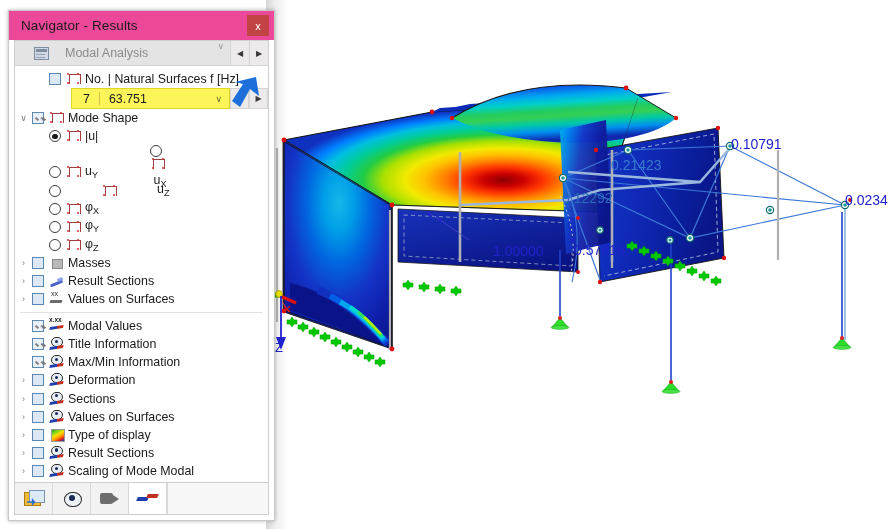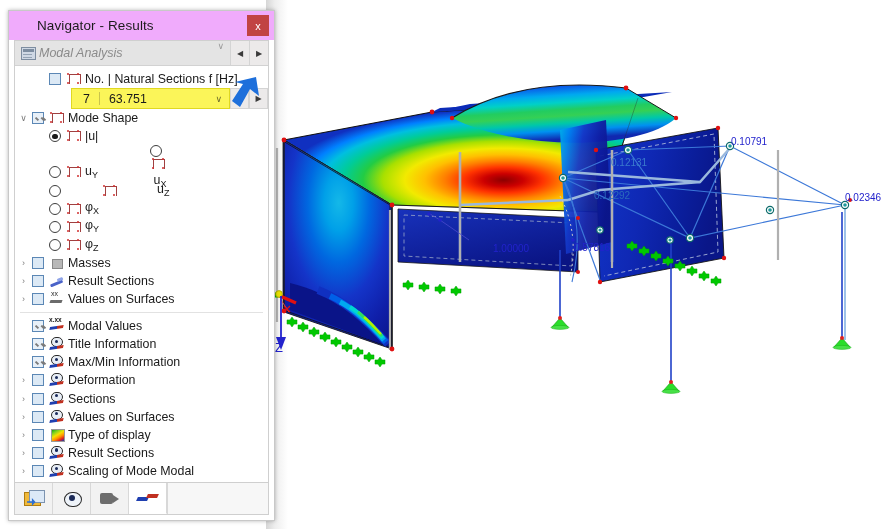--- a/index.html
+++ b/index.html
@@ -24,22 +24,22 @@
   
   #navigator {
     position:absolute; left:8px; top:10px; width:267px; height:511px;
     background:#ffffff;
     border:1px solid #c8c8c8;
     box-shadow:0 0 4px rgba(0,0,0,.28);
     display:flex; flex-direction:column;
     z-index:20;
   }
   #titlebar {
-    height:29px; flex:0 0 29px; background:#f0abfc;
-    display:flex; align-items:center; padding-left:28px;
+    height:29px; flex:0 0 29px; background:#ec4899;
+    display:flex; align-items:center; padding-left:12px;
     position:relative;
   }
   #titlebar .title {
     font-size:13.5px; color:#1b1b1b; letter-spacing:.1px;
   }
   #closebtn {
     position:absolute; right:5px; top:4px; width:22px; height:21px;
     background:#c14343; color:#ffffff; font-size:11px;
     display:flex; align-items:center; justify-content:center;
     cursor:pointer;
@@ -51,22 +51,22 @@
     background:#ffffff; display:flex; flex-direction:column;
     overflow:hidden;
   }
 
   
   #comborow {
     height:25px; flex:0 0 25px; display:flex; align-items:stretch;
     background:#e4e4e4; border-bottom:1px solid #d2d2d2;
   }
   #comborow .cbox {
-    flex:1 1 auto; display:flex; align-items:center; gap:3px;
-    padding-left:6px; background:#e4e4e4;font-style:italic;
+    flex:1 1 auto; display:flex; align-items:center; gap:16px;
+    padding-left:19px; background:#e4e4e4;
   }
   #comborow .cbox .lbl { font-size:12.5px; color:#8b8b8b; }
   #comborow .chev { color:#9a9a9a; font-size:9px; margin-right:6px; }
   .spin {
     width:19px; background:#eceaea; border-left:1px solid #d4d4d4;
     display:flex; align-items:center; justify-content:center;
     font-size:8px; color:#3a3a3a; cursor:pointer;
   }
   .analysis-icon {
     width:15px; height:13px; background:#cfd8e4;
@@ -255,21 +255,21 @@
   .ic-defl:after {
     content:""; position:absolute; left:10px; top:2px; width:11px; height:4px;
     background:#c03020; transform:skewX(-25deg);
   }
 
   
   #annot-arrow { position:absolute; left:222px; top:74px; z-index:30; }
 
   .mlabel {
     position:absolute; font-family:"Liberation Sans",sans-serif;
-    font-size:10px; color:#2222cc; white-space:nowrap;
+    font-size:14px; color:#2222cc; white-space:nowrap;
   }
 </style>
 </head>
 <body>
 
 <div id="viewport">
   <div class="left-shade"></div>
 
   <svg id="svgmodel" width="888" height="529">
     <defs>
@@ -572,22 +572,22 @@
       <line x1="440" y1="220" x2="430" y2="214"></line>
     </g>
     <circle cx="440" cy="220" r="1.8" fill="#2222cc"></circle>
     <circle cx="573" cy="240" r="1.8" fill="#2222cc"></circle>
     <circle cx="429" cy="214" r="1.8" fill="#2222cc"></circle>
   </svg>
 
   <div class="mlabel" style="left:275px; top:340px; font-size:13px;">Z</div>
 
   <div class="mlabel" style="left:731px; top:136px;">0.10791</div>
-  <div class="mlabel" style="left:611px; top:157px; color:#3a7acc;">0.12131</div>
-  <div class="mlabel" style="left:594px; top:190px; color:#2a6abb;">0.12292</div>
+  <div class="mlabel" style="left:611px; top:157px; color:#3a7acc;">0.21423</div>
+  <div class="mlabel" style="left:562px; top:190px; color:#2a6abb;">0.12292</div>
   <div class="mlabel" style="left:845px; top:192px;">0.02346</div>
   <div class="mlabel" style="left:493px; top:243px;text-align:right;">1.00000</div>
   <div class="mlabel" style="left:574px; top:242px;">0.57816</div>
 </div>
 
 <div id="navigator">
 
   <div id="titlebar">
     <span class="title">Navigator - Results</span>
     <div id="closebtn">x</div>
@@ -605,21 +605,21 @@
       <div class="spin">▶</div>
     </div>
 
     <div id="tree">
 
       <div class="row">
         <span class="expander"></span>
         <span class="expander"></span>
         <span class="chk empty"></span>
         <span class="ic ic-frame"></span>
-        <span class="lbltxt">No. | Natural Sections f [Hz]</span>
+        <span class="lbltxt">No. | Natural Surfaces f [Hz]</span>
       </div>
 
       <div id="freqrow">
         <div id="freqcombo">
           <span class="no">7</span>
           <span class="sep"></span>
           <span class="val">63.751</span>
           <span class="chev">∨</span>
         </div>
         <div class="spin">◀</div>

